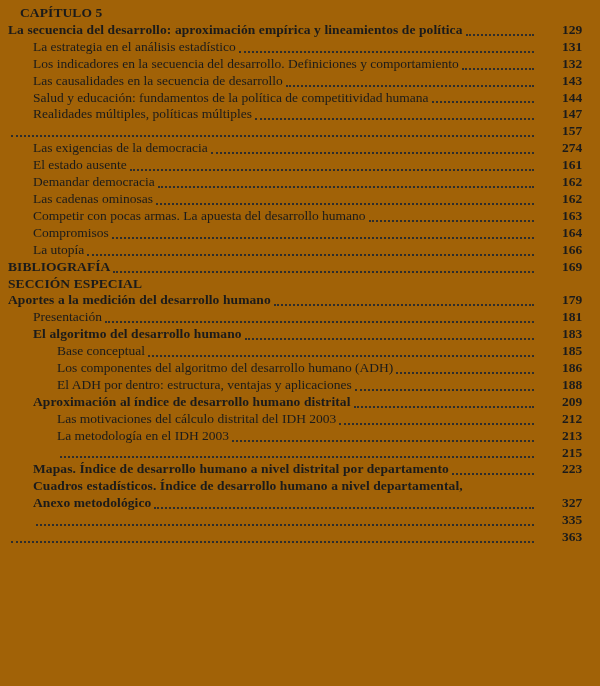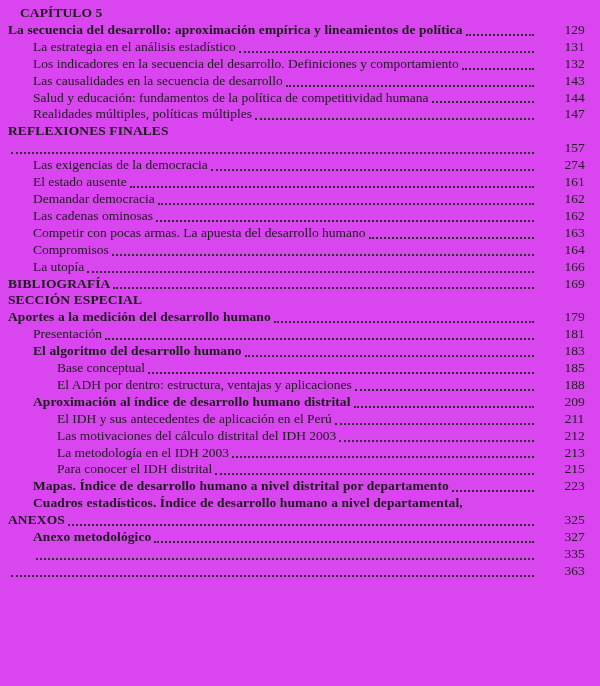--- a/index.html
+++ b/index.html
@@ -12,21 +12,21 @@
     height: 686px;
     overflow: hidden;
     font-family: "Liberation Serif", "DejaVu Serif", serif;
     color: #1b1b1b;
   }
   .page {
     box-sizing: border-box;
     width: 600px;
     height: 686px;
     padding: 5px 13px 0 8px;
-    background: #d946ef;
+    background: #a16207;
   }
   .toc-row {
     display: flex;
     align-items: baseline;
     min-height: 16.9px;
     line-height: 16.9px;
     font-size: 13.5px;
   }
   .toc-row .label {
     white-space: pre-wrap;
@@ -43,22 +43,22 @@
   .leader {
     flex: 1 1 auto;
     min-width: 10px;
     border-bottom: 2px dotted #2d2d2d;
     margin: 0 4px 3px 3px;
     align-self: flex-end;
   }
   .pagenum {
     flex: 0 0 auto;
     min-width: 25px;
-    text-align: center;
-    font-weight: normal;
+    text-align: left;
+    font-weight: bold;
     margin-left: 24px;
   }
 </style>
 </head>
 <body>
 
 <div class="page">
   <div class="toc" id="toc-list">
       <div class="toc-row lvl0 bold chapter">
         <span class="label">CAPÍTULO 5</span>
@@ -87,23 +87,20 @@
         <span class="label">Salud y educación: fundamentos de la política de competitividad humana</span>
         <span class="leader"></span>
         <span class="pagenum">144</span>
       </div>
       <div class="toc-row lvl1">
         <span class="label">Realidades múltiples, políticas múltiples</span>
         <span class="leader"></span>
         <span class="pagenum">147</span>
       </div>
       <div class="toc-row lvl0 bold">
-        <span class="label">REFLEXIONES FINALES</span>
-      </div>
-      <div class="toc-row lvl0 bold">
         <span class="leader"></span>
         <span class="pagenum">157</span>
       </div>
       <div class="toc-row lvl1">
         <span class="label">Las exigencias de la democracia</span>
         <span class="leader"></span>
         <span class="pagenum">274</span>
       </div>
       <div class="toc-row lvl1">
         <span class="label">El estado ausente</span>
@@ -157,61 +154,55 @@
         <span class="label">El algoritmo del desarrollo humano</span>
         <span class="leader"></span>
         <span class="pagenum">183</span>
       </div>
       <div class="toc-row lvl2">
         <span class="label">Base conceptual</span>
         <span class="leader"></span>
         <span class="pagenum">185</span>
       </div>
       <div class="toc-row lvl2">
+        <span class="label">Los componentes del algoritmo del desarrollo humano (ADH)</span>
+        <span class="leader"></span>
+        <span class="pagenum">186</span>
+      </div>
+      <div class="toc-row lvl2">
         <span class="label">El ADH por dentro: estructura, ventajas y aplicaciones</span>
         <span class="leader"></span>
         <span class="pagenum">188</span>
       </div>
       <div class="toc-row lvl1 bold">
         <span class="label">Aproximación al índice de desarrollo humano distrital</span>
         <span class="leader"></span>
         <span class="pagenum">209</span>
       </div>
       <div class="toc-row lvl2">
-        <span class="label">El IDH y sus antecedentes de aplicación en el Perú</span>
-        <span class="leader"></span>
-        <span class="pagenum">211</span>
-      </div>
-      <div class="toc-row lvl2">
         <span class="label">Las motivaciones del cálculo distrital del IDH 2003</span>
         <span class="leader"></span>
         <span class="pagenum">212</span>
       </div>
       <div class="toc-row lvl2">
         <span class="label">La metodología en el IDH 2003</span>
         <span class="leader"></span>
         <span class="pagenum">213</span>
       </div>
       <div class="toc-row lvl2">
-        <span class="label">Para conocer el IDH distrital</span>
         <span class="leader"></span>
         <span class="pagenum">215</span>
       </div>
       <div class="toc-row lvl1 bold">
         <span class="label">Mapas. Índice de desarrollo humano a nivel distrital por departamento</span>
         <span class="leader"></span>
         <span class="pagenum">223</span>
       </div>
       <div class="toc-row lvl1 bold">
         <span class="label">Cuadros estadísticos. Índice de desarrollo humano a nivel departamental,</span>
-      </div>
-      <div class="toc-row lvl0 bold">
-        <span class="label">ANEXOS</span>
-        <span class="leader"></span>
-        <span class="pagenum">325</span>
       </div>
       <div class="toc-row lvl1 bold">
         <span class="label">Anexo metodológico</span>
         <span class="leader"></span>
         <span class="pagenum">327</span>
       </div>
       <div class="toc-row lvl1 bold">
         <span class="leader"></span>
         <span class="pagenum">335</span>
       </div>

